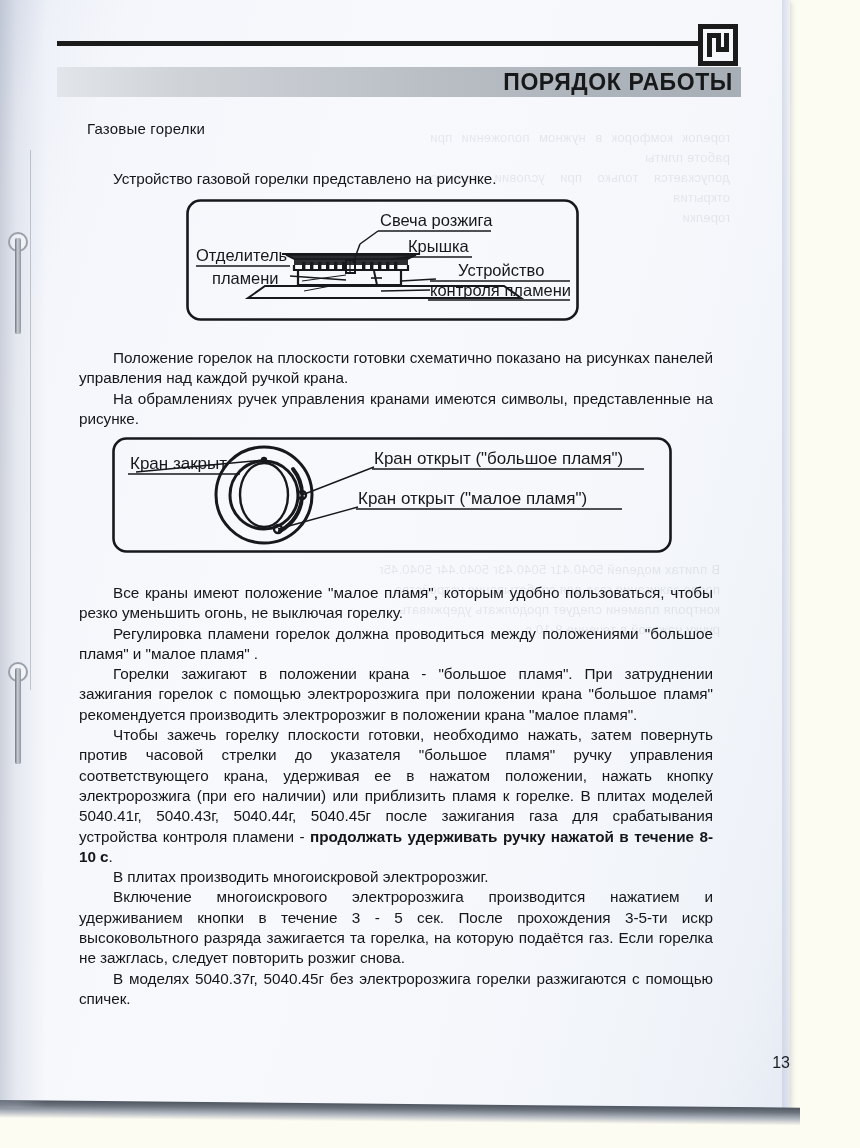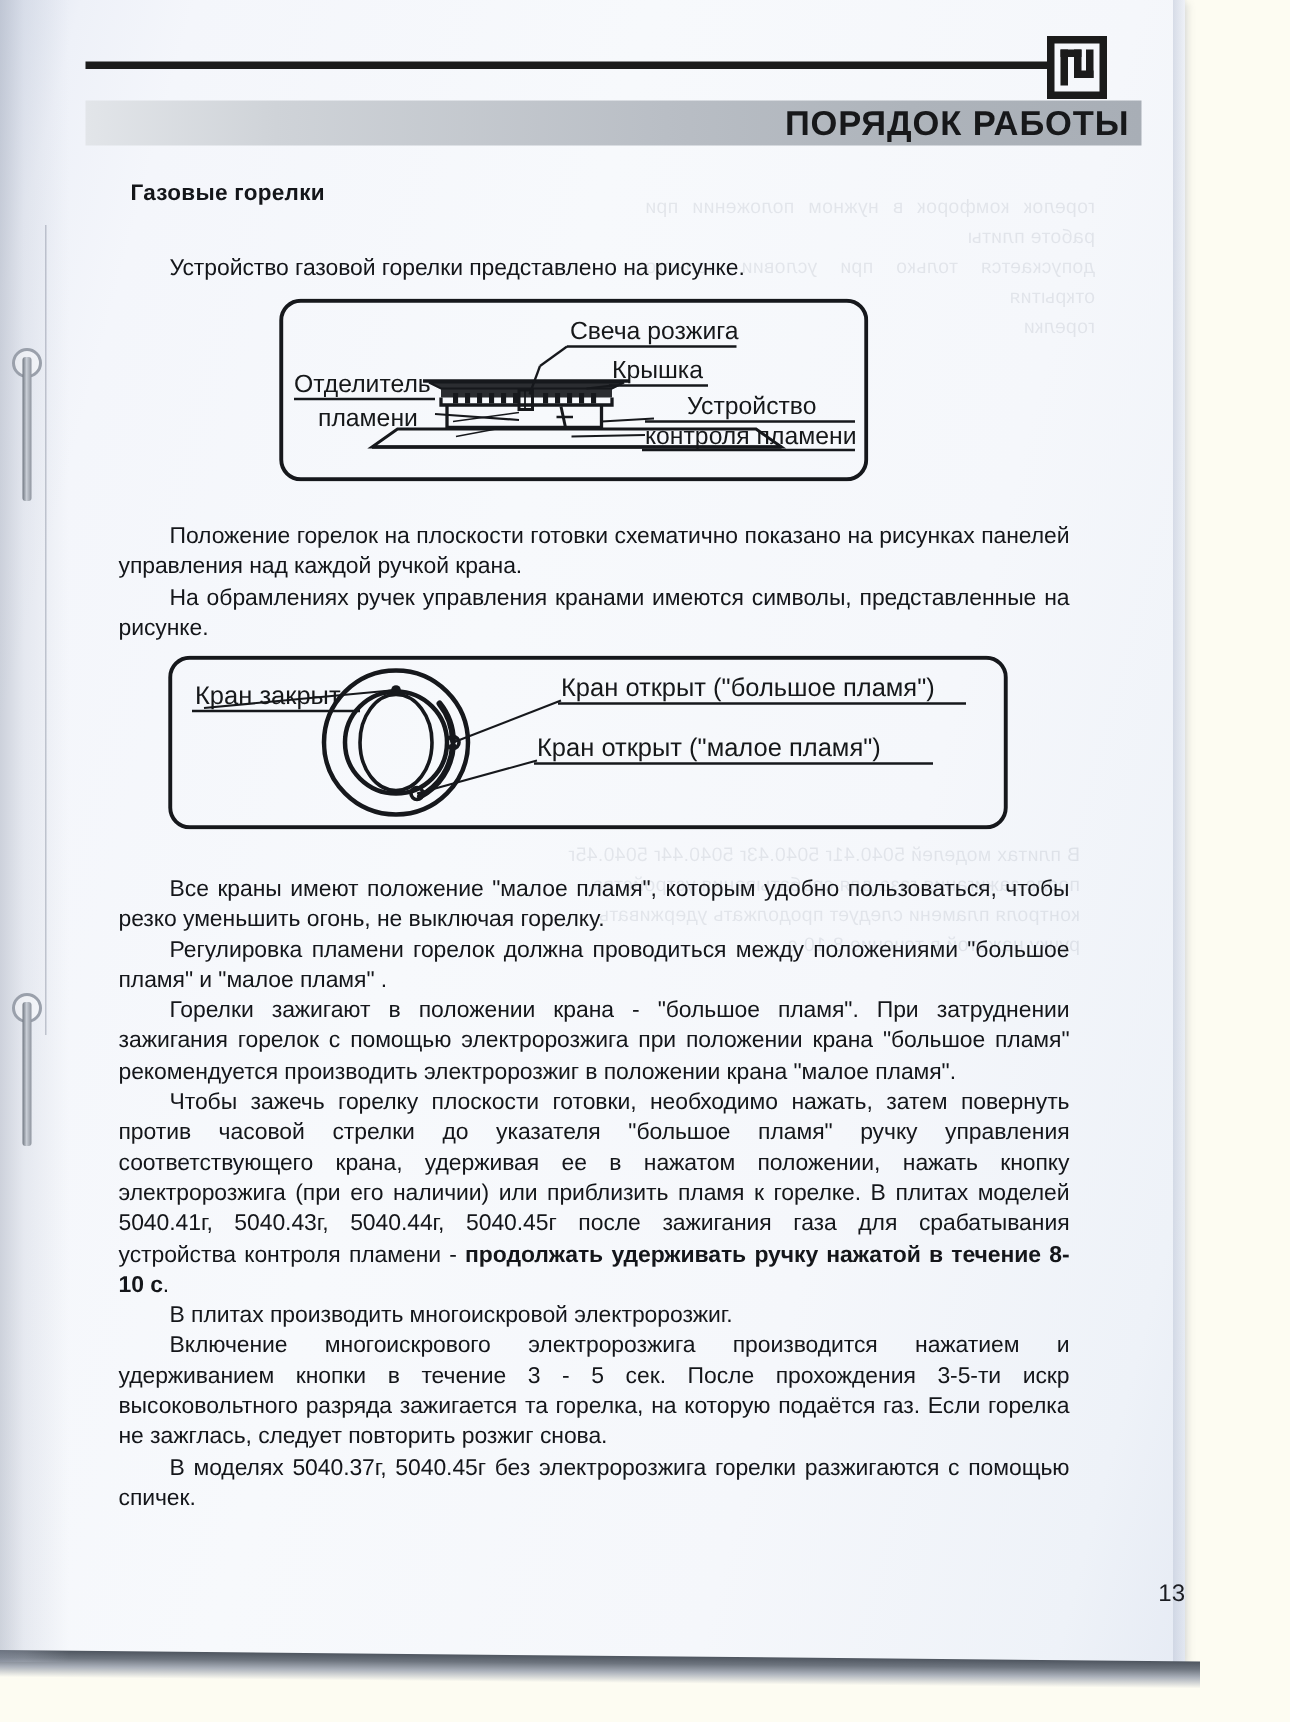--- a/index.html
+++ b/index.html
@@ -120,21 +120,20 @@
   }
   .logo svg { display: block; }
 
   .titlebar {
     position: absolute;
     left: 57px;
     top: 67px;
     width: 684px;
     height: 30px;
     background: linear-gradient(90deg, #e2e5e9 0%, #cfd3d8 18%, #b9bec5 55%, #aeb4bb 78%, #a8aeb6 100%);
-    padding-left: 20px;
   }
   .titlebar .ttl {
     position: absolute;
     right: 8px;
     top: 2px;
     font-size: 23px;
     font-weight: bold;
     letter-spacing: 0.6px;
     color: #17181a;
     white-space: nowrap;
@@ -143,21 +142,21 @@
   
   .content {
     position: absolute;
     left: 79px;
     top: 110px;
     width: 634px;
     color: #14161a;
   }
   .sub-head {
     font-size: 15px;
-    font-weight: bold;
+    font-weight: normal;
     letter-spacing: 0.2px;
     margin: 10px 0 12px 8px;
   }
   p.body {
     font-size: 15.3px;
     line-height: 20.3px;
     margin: 0;
     text-align: justify;
     text-indent: 34px;
     letter-spacing: -0.05px;

